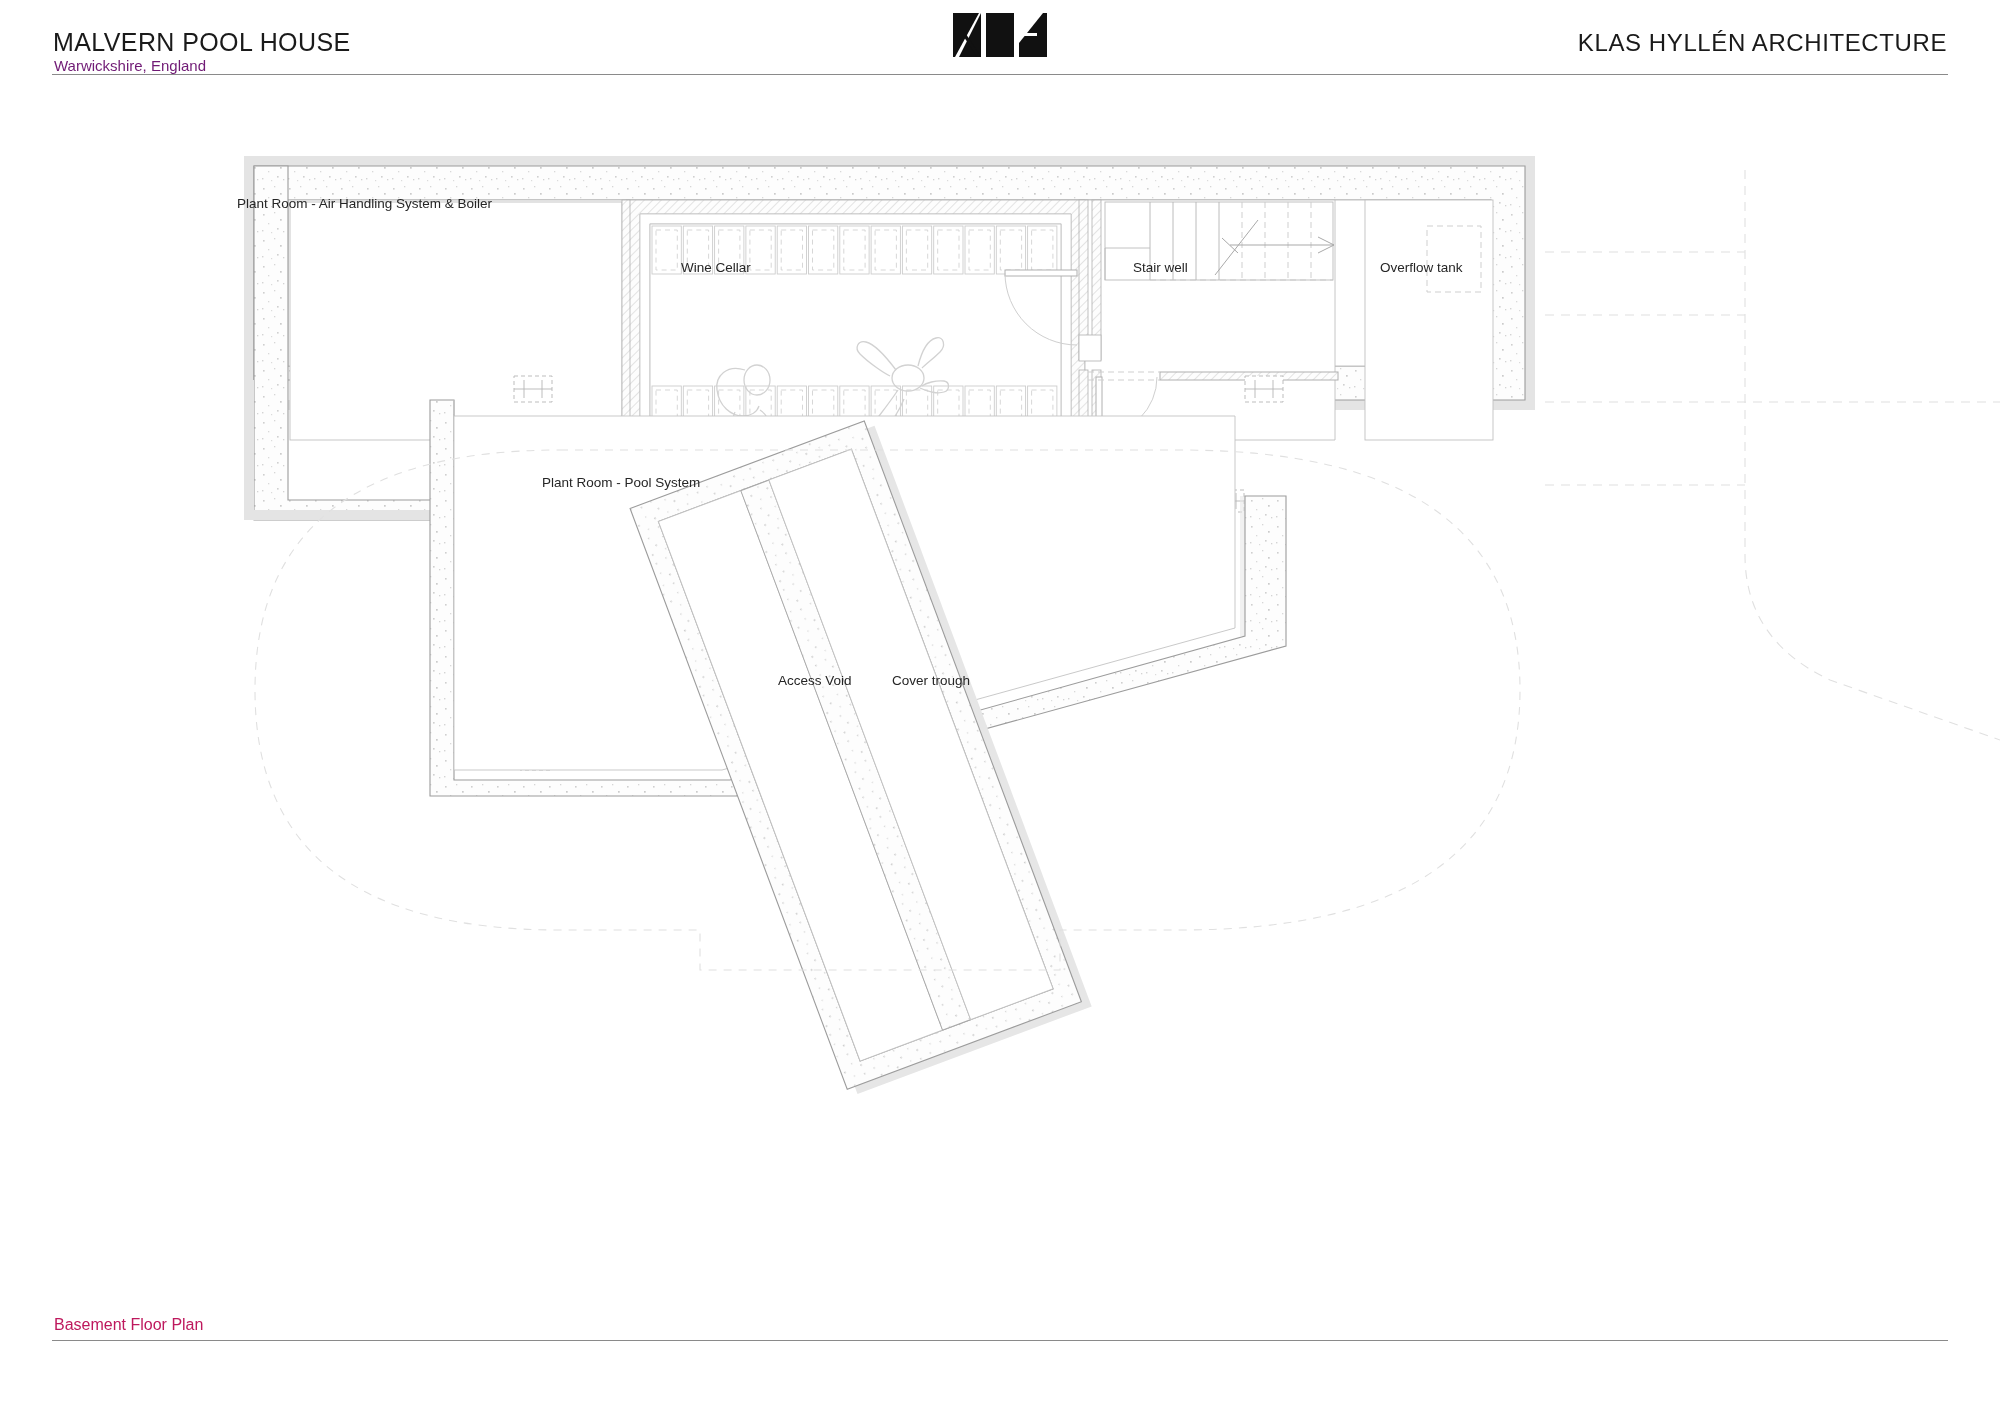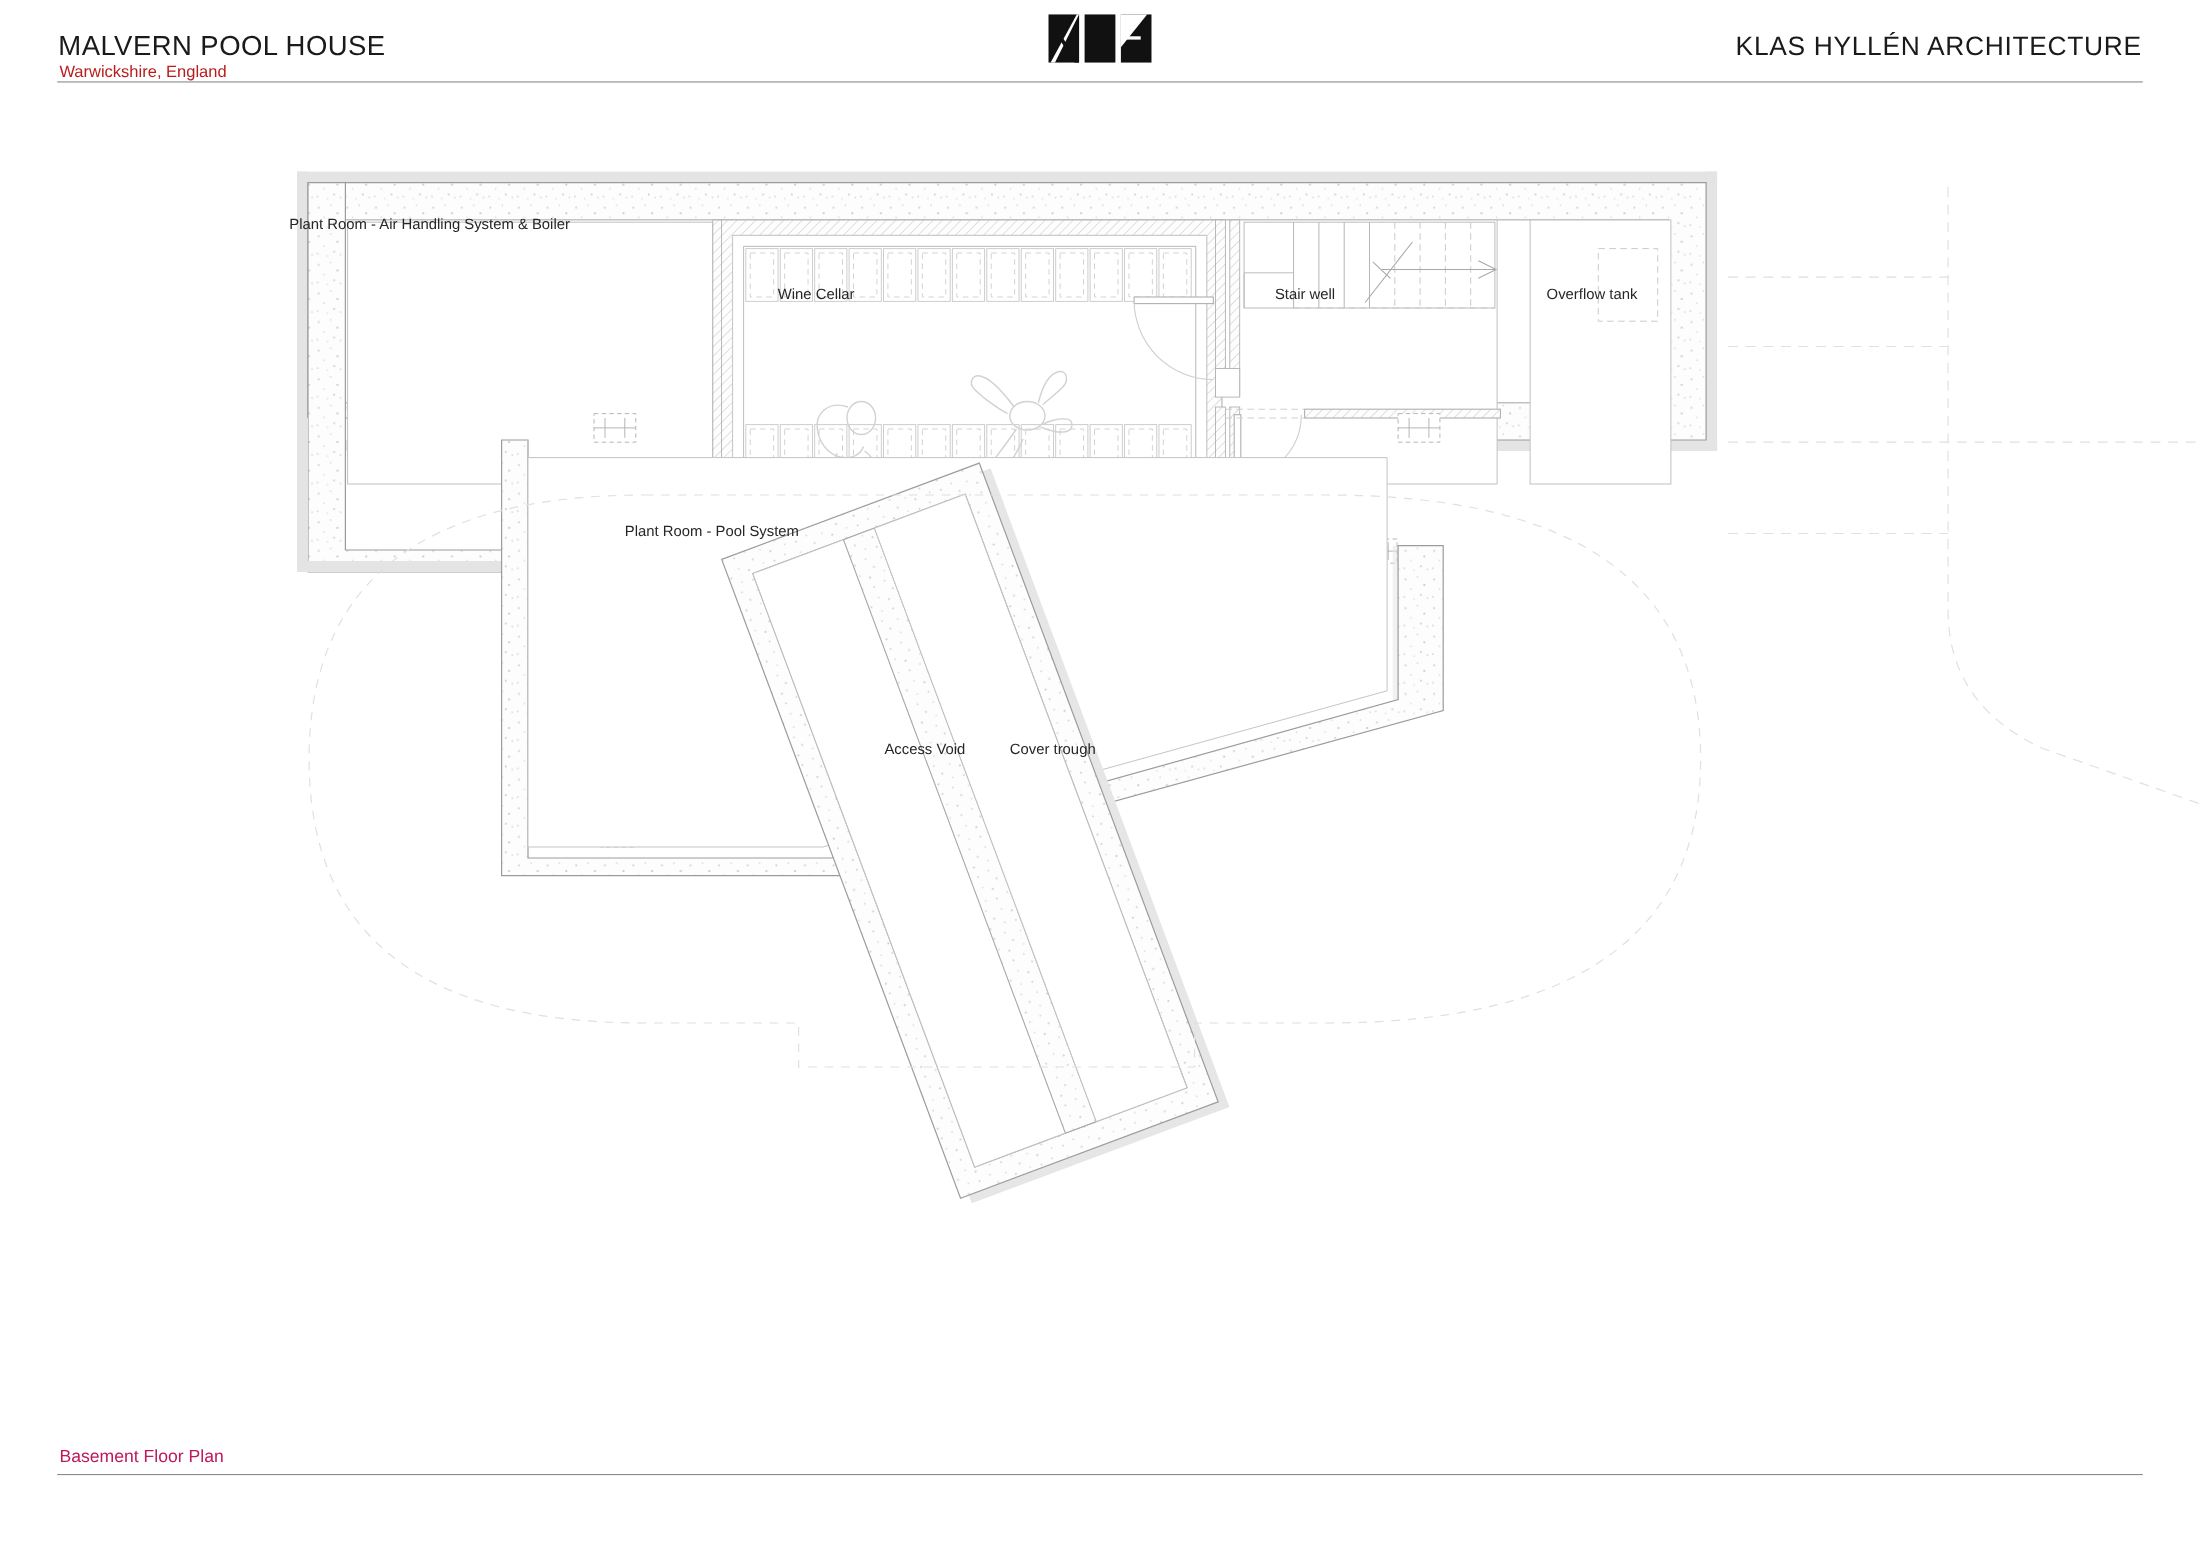--- a/index.html
+++ b/index.html
@@ -21,21 +21,21 @@
     left: 52px; right: 52px; top: 74px;
     height: 1px; background: #8a8a8a;
   }
   .proj-title {
     position: absolute; left: 53px; top: 28px;
     font-size: 25px; font-weight: 400; letter-spacing: 0.4px;
     color: #1a1a1a; white-space: nowrap;
   }
   .proj-sub {
     position: absolute; left: 54px; top: 57px;
-    font-size: 15px; color: #b91c1c; white-space: nowrap;
+    font-size: 15px; color: #701a75; white-space: nowrap;
   }
   .firm-name {
     position: absolute; right: 53px; top: 29px;
     font-size: 24px; letter-spacing: 0.6px;
     color: #1a1a1a; white-space: nowrap; text-align: left;
   }
 
   
   .logo { position: absolute; left: 953px; top: 13px; width: 94px; height: 44px; }
 
@@ -44,21 +44,21 @@
     position: absolute;
     left: 52px; right: 52px; top: 1340px;
     height: 1px; background: #8a8a8a;
   }
   .sheet-caption {
     position: absolute; left: 54px; top: 1316px;
     font-size: 16px; color: #be185d; white-space: nowrap;
   }
 
   
-  #plan { position: absolute; left: 0; top: 80px; width: 2000px; height: 1240px; padding-left: 26px; }
+  #plan { position: absolute; left: 0; top: 80px; width: 2000px; height: 1240px; }
   #plan svg { display: block; }
 
   
   .rmlabel { font-family: "Liberation Sans", sans-serif; font-size: 13.5px; fill: #262626; }
 </style>
 </head>
 <body>
 
 <div id="sheet">
 

